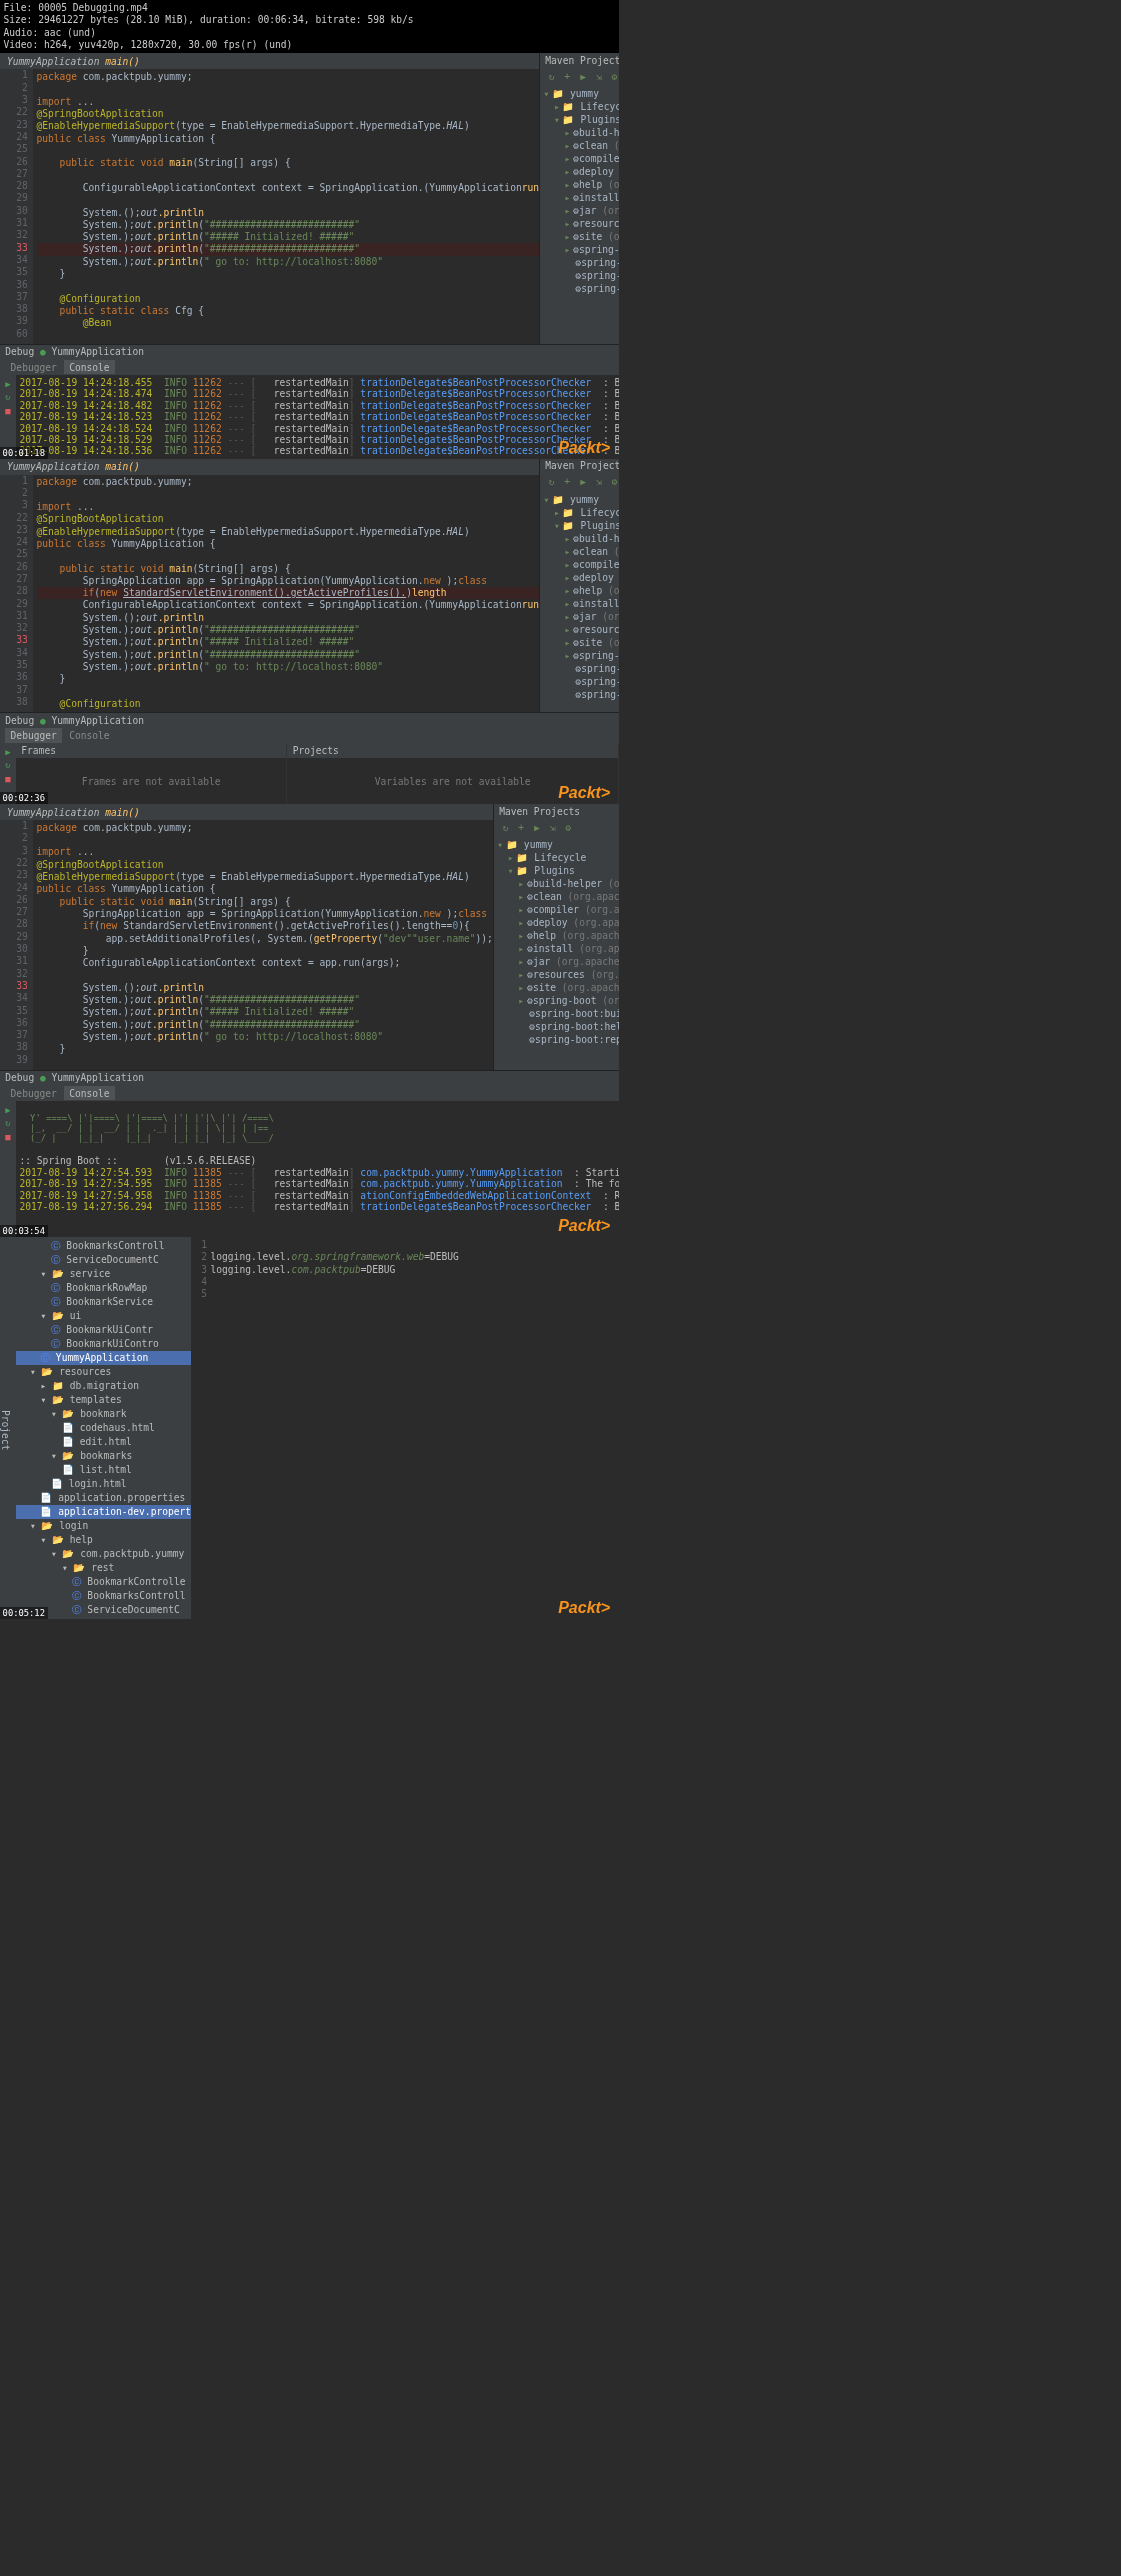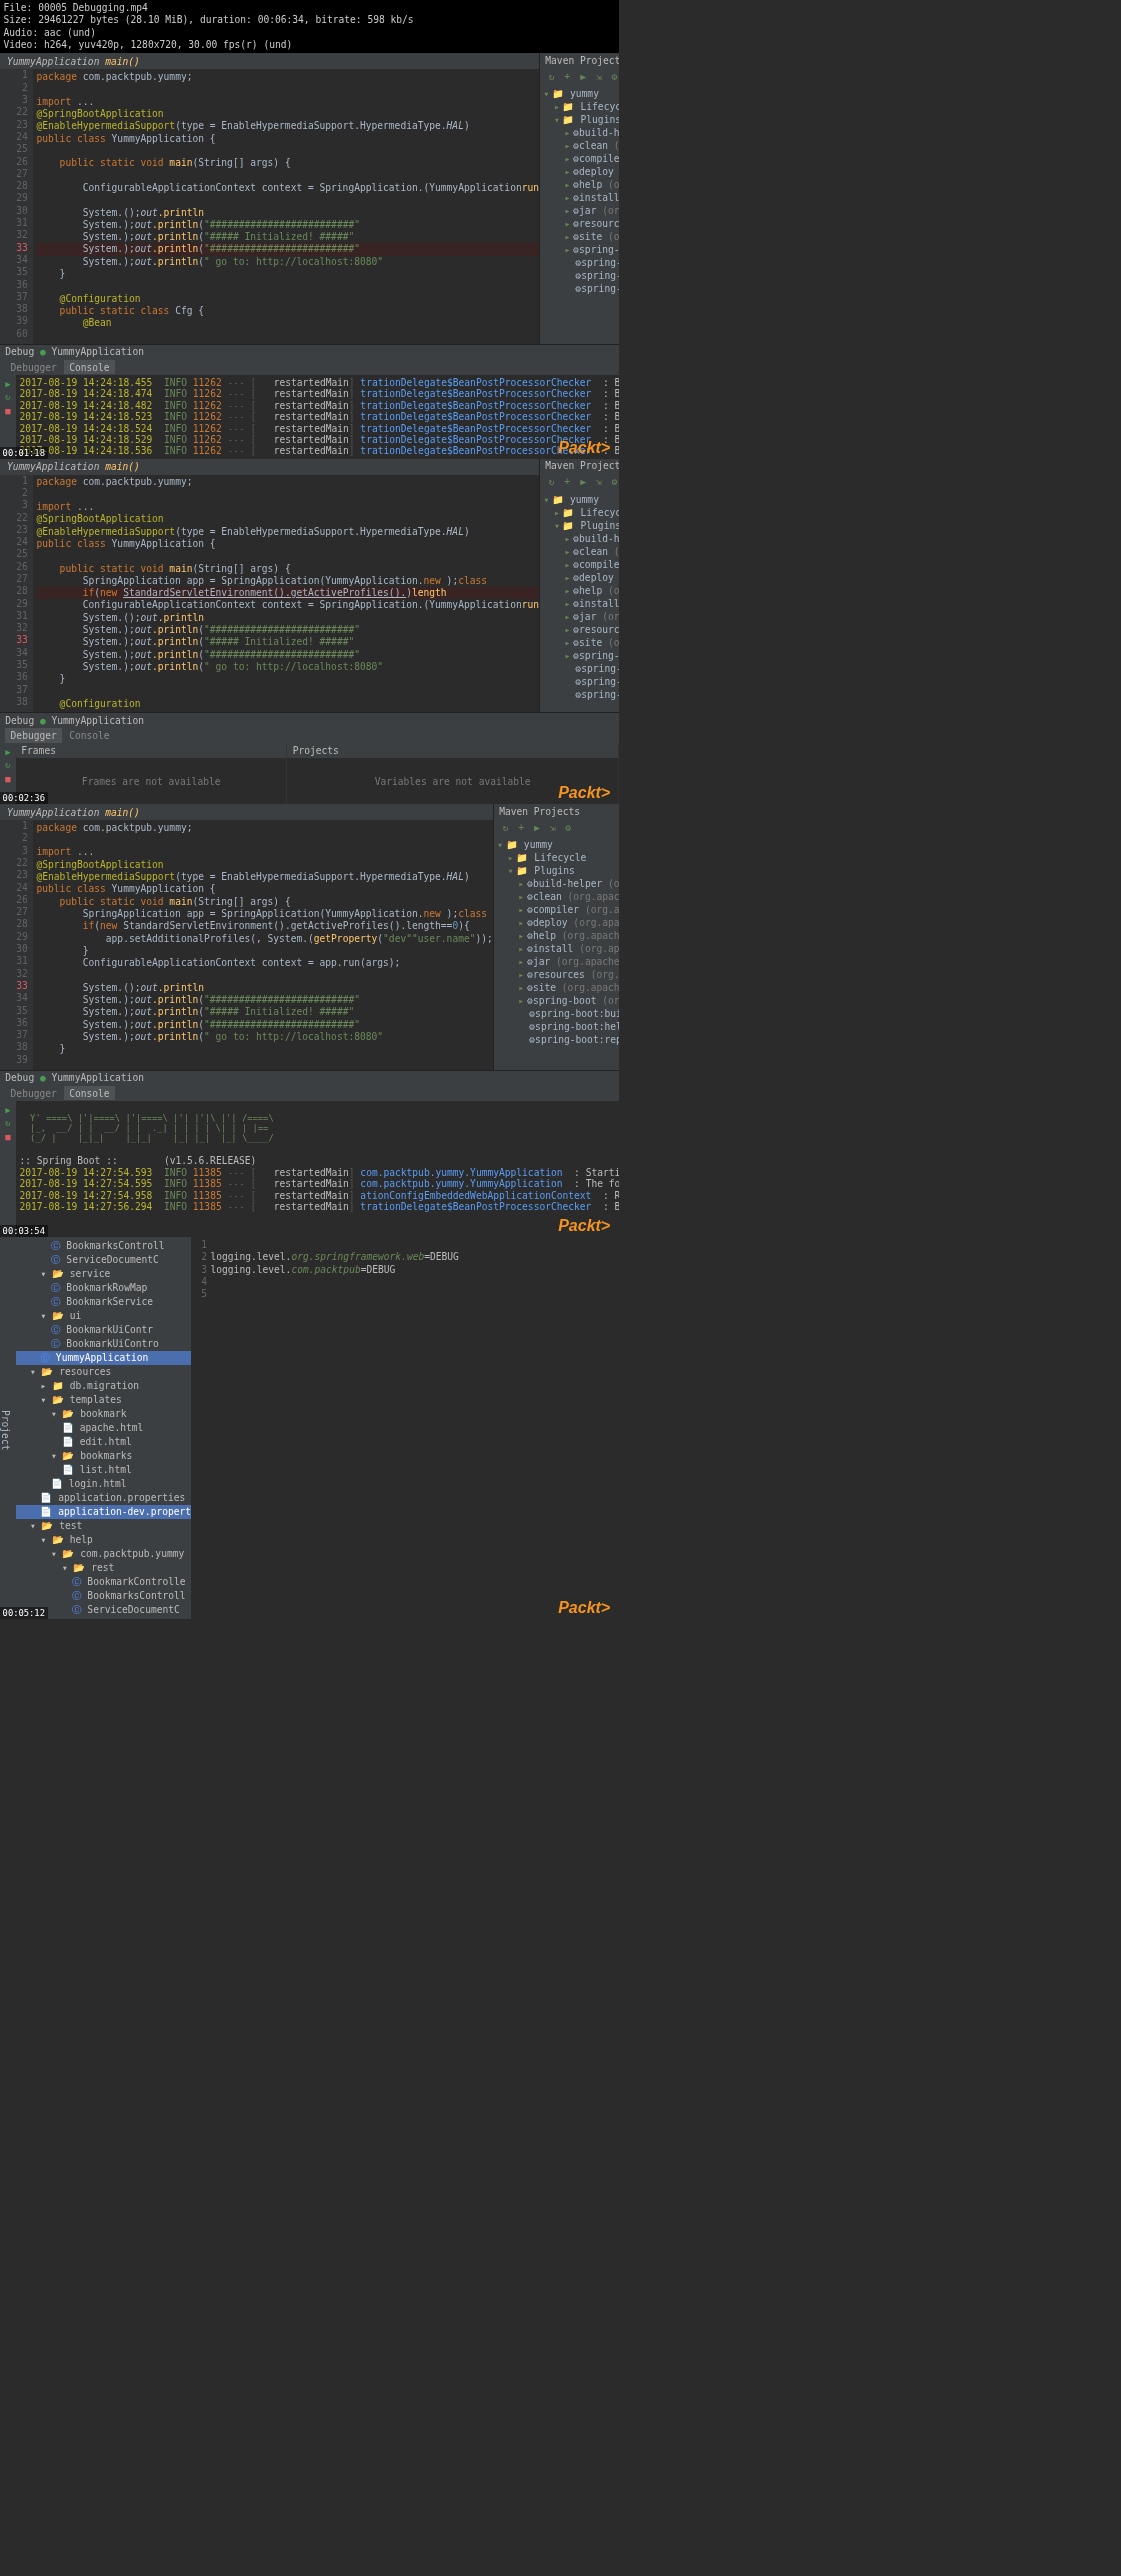--- a/index.html
+++ b/index.html
@@ -328,28 +328,28 @@
         <div class="pnode" style="padding-left: 35px;"><span class="cls-icon">Ⓒ</span> BookmarkRowMap</div>
         <div class="pnode" style="padding-left: 35px;"><span class="cls-icon">Ⓒ</span> BookmarkService</div>
         <div class="pnode" style="padding-left: 24.5px;">▾ 📂 ui</div>
         <div class="pnode" style="padding-left: 35px;"><span class="cls-icon">Ⓒ</span> BookmarkUiContr</div>
         <div class="pnode" style="padding-left: 35px;"><span class="cls-icon">Ⓒ</span> BookmarkUiContro</div>
         <div class="pnode sel" style="padding-left: 24.5px;"><span class="cls-icon">Ⓒ</span> YummyApplication</div>
         <div class="pnode" style="padding-left: 14px;">▾ 📂 resources</div>
         <div class="pnode" style="padding-left: 24.5px;">▸ 📁 db.migration</div>
         <div class="pnode" style="padding-left: 24.5px;">▾ 📂 templates</div>
         <div class="pnode" style="padding-left: 35px;">▾ 📂 bookmark</div>
-        <div class="pnode" style="padding-left: 46px;">📄 apache.html</div>
+        <div class="pnode" style="padding-left: 46px;">📄 codehaus.html</div>
         <div class="pnode" style="padding-left: 46px;">📄 edit.html</div>
         <div class="pnode" style="padding-left: 35px;">▾ 📂 bookmarks</div>
         <div class="pnode" style="padding-left: 46px;">📄 list.html</div>
         <div class="pnode" style="padding-left: 35px;">📄 login.html</div>
         <div class="pnode" style="padding-left: 24.5px;">📄 application.properties</div>
         <div class="pnode sel" style="padding-left: 24.5px;">📄 application-dev.properties</div>
-        <div class="pnode" style="padding-left: 14px;">▾ 📂 test</div>
+        <div class="pnode" style="padding-left: 14px;">▾ 📂 login</div>
         <div class="pnode" style="padding-left: 24.5px;">▾ 📂 help</div>
         <div class="pnode" style="padding-left: 35px;">▾ 📂 com.packtpub.yummy</div>
         <div class="pnode" style="padding-left: 46px;">▾ 📂 rest</div>
         <div class="pnode" style="padding-left: 56px;"><span class="cls-icon">Ⓒ</span> BookmarkControlle</div>
         <div class="pnode" style="padding-left: 56px;"><span class="cls-icon">Ⓒ</span> BookmarksControll</div>
         <div class="pnode" style="padding-left: 56px;"><span class="cls-icon">Ⓒ</span> ServiceDocumentC</div>
       </div>
   <div class="props-editor" id="props">
         <div><span class="gutter-inline">1</span></div>
         <div><span class="gutter-inline">2</span><span style="color:#bbb">logging.level.</span><span style="font-style:italic;color:#6a8759">org.springframework.web</span><span style="color:#bbb">=DEBUG</span></div>

